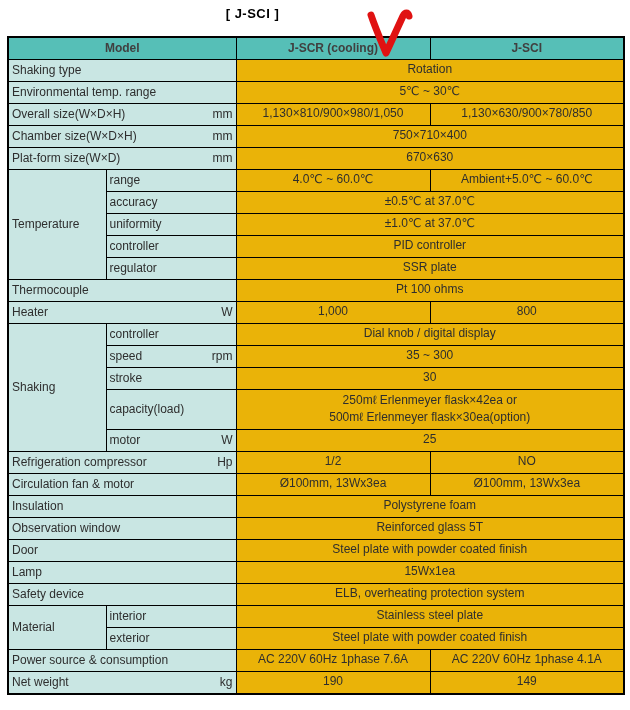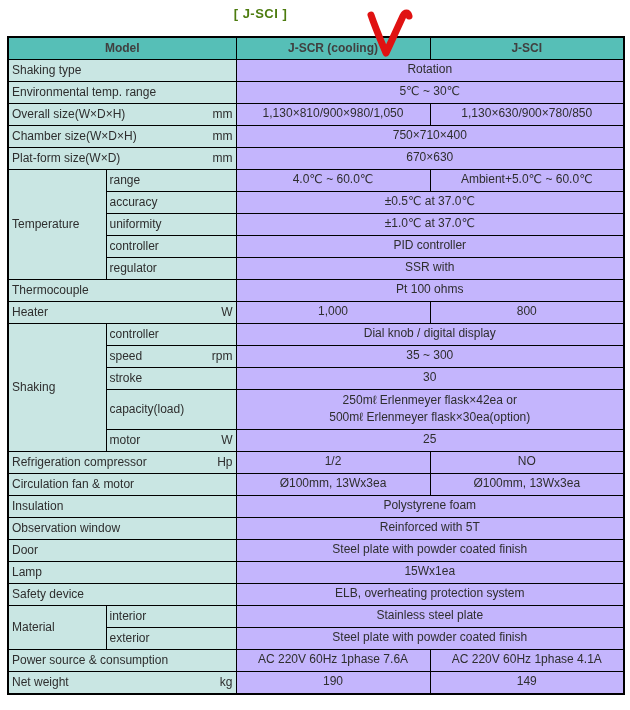--- a/index.html
+++ b/index.html
@@ -2,22 +2,22 @@
 <html style="--header-bg: #56bfb7; --label-bg: #c9e6e3; --border: #000000;"><head>
 <meta charset="utf-8">
 <style>
   html,body{margin:0;padding:0;}
   body{
     width:630px;height:710px;position:relative;background:#ffffff;
     font-family:"Liberation Sans","DejaVu Sans",sans-serif;color:#2e2e2e;
     overflow:hidden;
   }
   .page-title{
-    position:absolute;top:6px;left:8px;width:505px;text-align:center;
-    font-size:13px;font-weight:bold;color:#4d7c0f;letter-spacing:0.5px;
+    position:absolute;top:6px;left:0;width:505px;text-align:center;
+    font-size:13px;font-weight:bold;color:#000000;letter-spacing:0.5px;
   }
   table.spec{
     position:absolute;left:7px;top:36px;width:616px;
     border-collapse:collapse;table-layout:fixed;
     border:2px solid var(--border,#000);
   }
   .spec th,.spec td{
     border:1px solid var(--border,#000);
     font-size:12px;padding:0 3px;height:21px;
     overflow:hidden;white-space:nowrap;
@@ -28,21 +28,21 @@
     background:var(--header-bg,#56bfb7);
     font-weight:bold;color:#404040;text-align:center;height:20px;
   }
   .spec td.lbl{
     background:var(--label-bg,#c9e6e3);
     text-align:left;
   }
   .spec td.lbl .lblwrap{display:flex;justify-content:space-between;align-items:flex-end;}
   .spec td.lbl .unit{text-align:right;padding-left:2px;}
   .spec td.val{
-    background:#c4b5fd;text-align:center;white-space:pre-line;line-height:1.45;
+    background:#eab308;text-align:center;white-space:pre-line;line-height:1.45;
   }
   .annotation-check{
     position:absolute;left:358px;top:2px;width:64px;height:62px;pointer-events:none;
   }
 </style>
 </head>
 <body>
 
 <div class="page-title">[ J-SCI ]</div>
 
@@ -142,21 +142,21 @@
           </div>
         </td>
         <td class="val" colspan="2">PID controller</td>
       </tr>
       <tr>
         <td class="lbl">
           <div class="lblwrap">
             <span>regulator</span>
           </div>
         </td>
-        <td class="val" colspan="2">SSR with</td>
+        <td class="val" colspan="2">SSR plate</td>
       </tr>
       <tr>
         <td class="lbl" colspan="2">
           <div class="lblwrap">
             <span>Thermocouple</span>
           </div>
         </td>
         <td class="val" colspan="2">Pt 100 ohms</td>
       </tr>
       <tr>
@@ -243,21 +243,21 @@
           </div>
         </td>
         <td class="val" colspan="2">Polystyrene foam</td>
       </tr>
       <tr>
         <td class="lbl" colspan="2">
           <div class="lblwrap">
             <span>Observation window</span>
           </div>
         </td>
-        <td class="val" colspan="2">Reinforced with 5T</td>
+        <td class="val" colspan="2">Reinforced glass 5T</td>
       </tr>
       <tr>
         <td class="lbl" colspan="2">
           <div class="lblwrap">
             <span>Door</span>
           </div>
         </td>
         <td class="val" colspan="2">Steel plate with powder coated finish</td>
       </tr>
       <tr>

